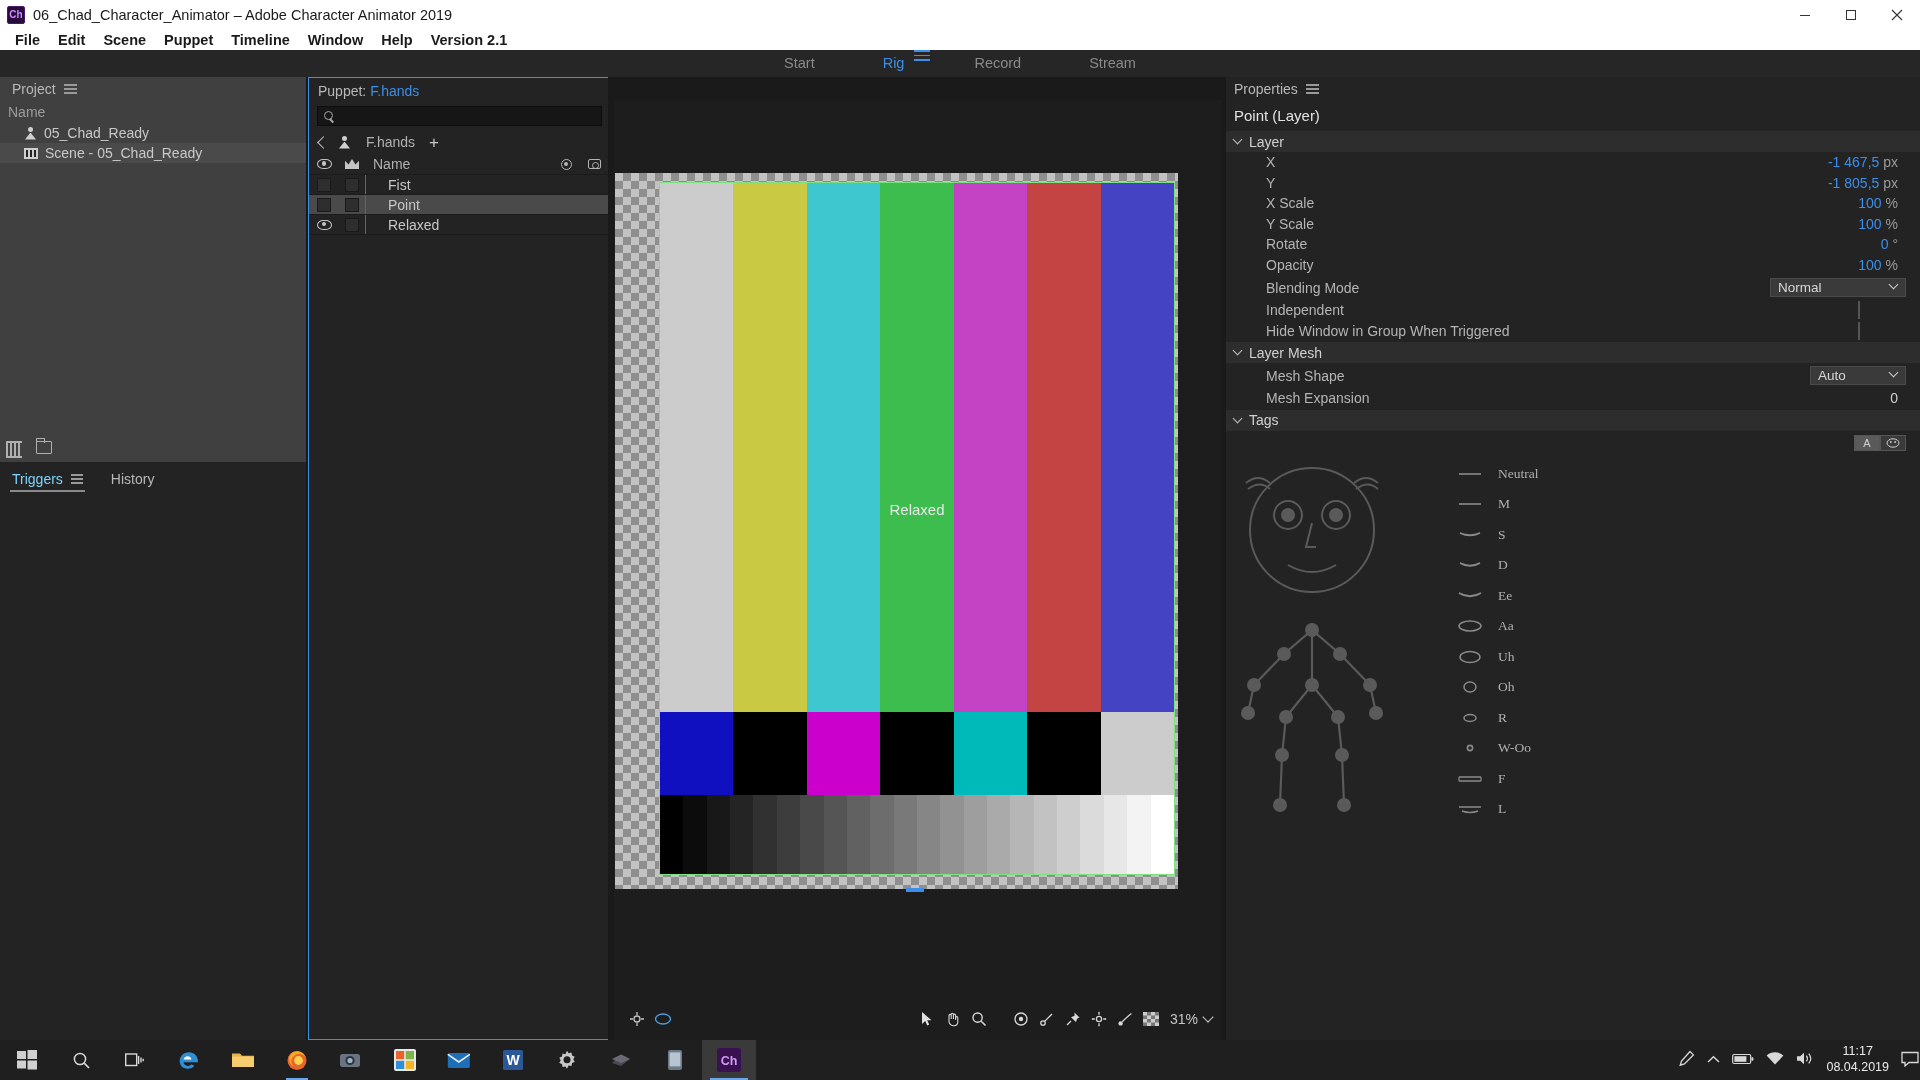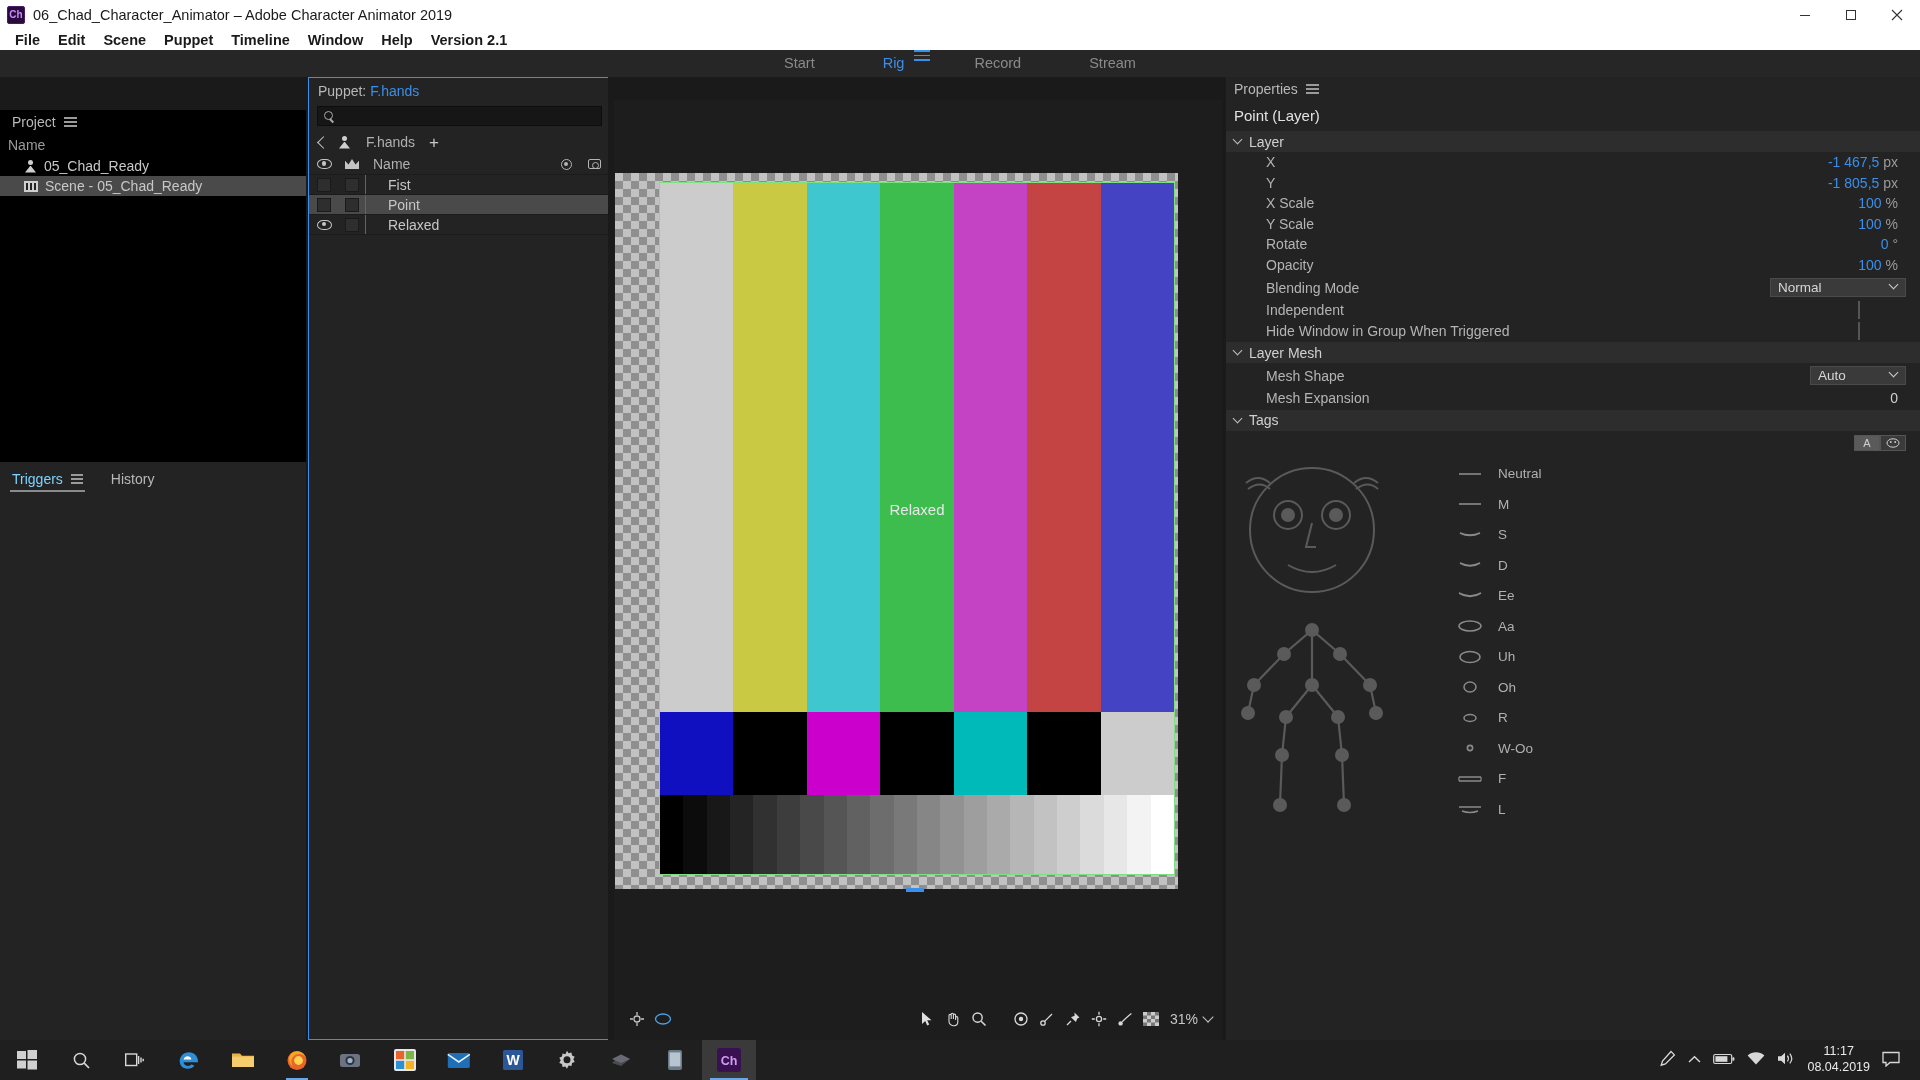--- a/index.html
+++ b/index.html
@@ -60,21 +60,21 @@
   
   .panel { position:absolute; background:#232323; }
   .panel-head {
     height:24px; display:flex; align-items:center; padding-left:12px;
     font-size:14px; color:#b8b8b8;
   }
   .panel-head .hamb { margin-left:8px; display:inline-flex; flex-direction:column; gap:2.5px; width:13px;}
   .panel-head .hamb i { height:1.5px; background:#9a9a9a; display:block; width:100%; }
 
   
-  #project-panel { left:0; top:0; width:306px; height:385px; background:#000000;margin-top:33px; }
+  #project-panel { left:0; top:0; width:306px; height:385px; background:#404040; }
   .col-head { height:22px; display:flex; align-items:center; padding-left:8px; font-size:14px; color:#9c9c9c; }
   .proj-list { padding-top:0px; }
   .proj-row {
     height:20px; display:flex; align-items:center; padding-left:24px; font-size:14px; color:#c8c8c8;
   }
   .proj-row.selected { background:#4a4a4a; }
   .icon-person { width:12px; height:13px; margin-right:8px; position:relative; flex:none; }
   .icon-person::before {
     content:""; position:absolute; left:4px; top:0; width:5px; height:5px;
     border-radius:50%; background:#cfcfcf;
@@ -209,41 +209,41 @@
   .sel-box .chev-dn { position:absolute; right:8px; top:6px; width:7px; height:7px;
     border-right:1.5px solid #d0d0d0; border-bottom:1.5px solid #d0d0d0; transform:rotate(45deg); }
   .chk { width:13px; height:13px; background:#3a3a3a; border:1px solid #555; }
   .mesh-val { margin-left:auto; padding-right:22px; color:#d0d0d0; font-size:14px;}
 
   
   .tag-toolbar { display:flex; justify-content:flex-end; padding:4px 14px 4px 0; gap:0; }
   .tg-btn { width:26px; height:16px; background:#3a3a3a; border:1px solid #555;
     display:flex; align-items:center; justify-content:center; font-size:11px; color:#d0d0d0; }
   .tg-btn.sel { background:#5a5a5a; }
-  .tags-body { display:flex; height:520px; }
+  .tags-body { display:flex; height:520px;font-family:Liberation Serif, serif; }
   .tags-left { width:230px; position:relative; }
   .tags-right { flex:1; padding-top:4px; }
   .tag-row { height:30.5px; display:flex; align-items:center; gap:14px; }
   .tag-name { font-size:13.5px; color:#b0b0b0; }
   .mouth-ic { width:28px; height:16px; flex:none; position:relative; }
   svg.mouth { display:block; }
 
   
   .char-svg { position:absolute; left:0; top:0; }
 
   
   .taskbar {
     position:absolute; left:0; bottom:0; width:1920px; height:40px; background:#1f1f1f;
     display:flex; align-items:center;
   }
   .tb-item { width:54px; height:40px; display:flex; align-items:center; justify-content:center; position:relative;}
   .tb-item.active { background:#3a3a3a; }
   .tb-item.active::after { content:""; position:absolute; left:8px; right:8px; bottom:0; height:2px; background:#6aa6e8; }
   .tb-underline::after { content:""; position:absolute; left:16px; right:16px; bottom:0; height:2px; background:#6aa6e8; }
-  .tray { margin-left:auto; display:flex; align-items:center; gap:12px; padding-right:20px; color:#d8d8d8; font-size:12.5px;}
+  .tray { margin-left:auto; display:flex; align-items:center; gap:12px; padding-right:1px; color:#d8d8d8; font-size:12.5px;}
   .clock { text-align:center; line-height:1.25; font-size:12.5px; color:#eaeaea; }
 </style>
 </head>
 <body>
 
 <div class="app">
 
   <div class="titlebar">
     <div class="ch-logo">Ch</div>
     <div class="title-text">06_Chad_Character_Animator – Adobe Character Animator 2019</div>

